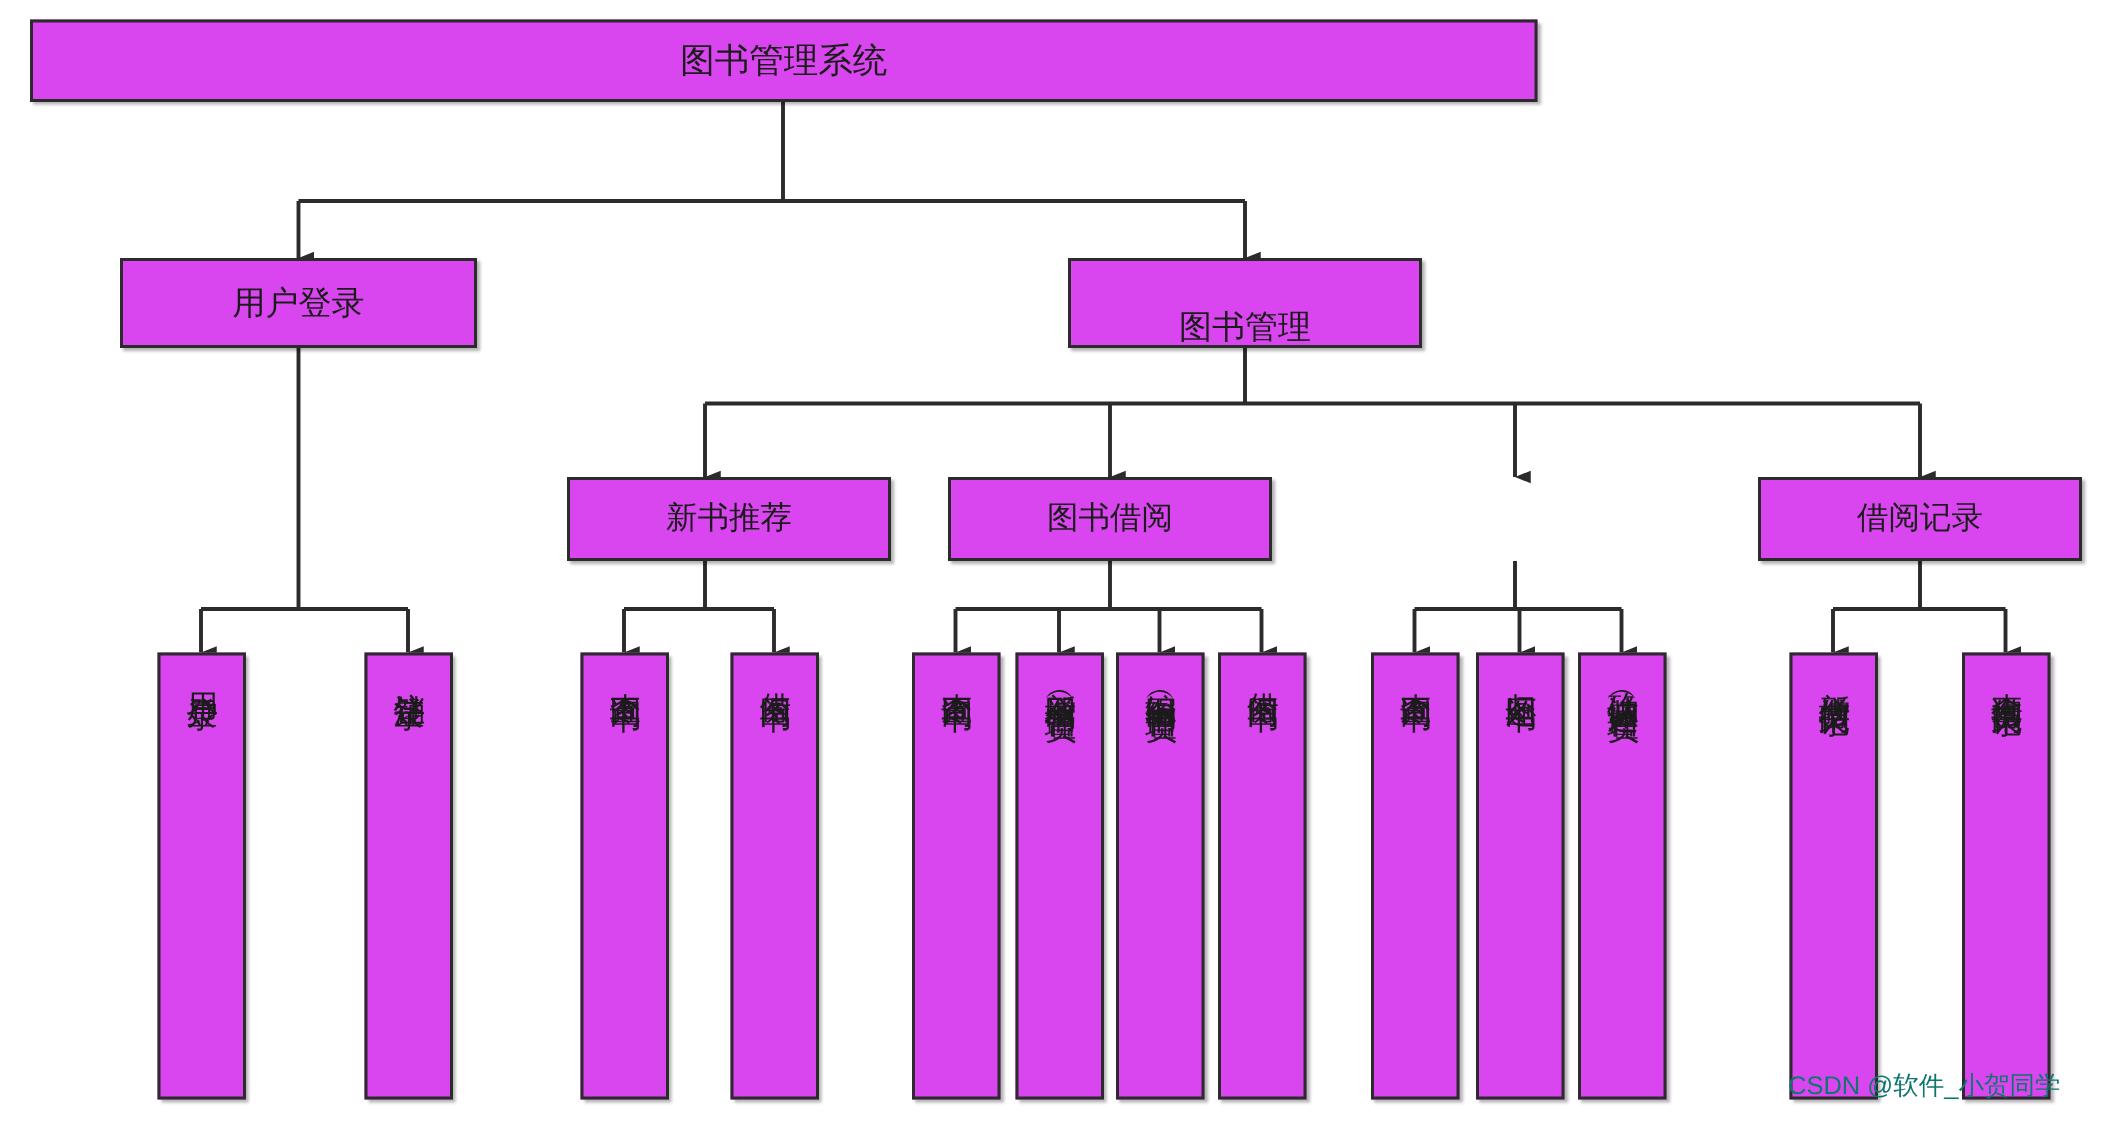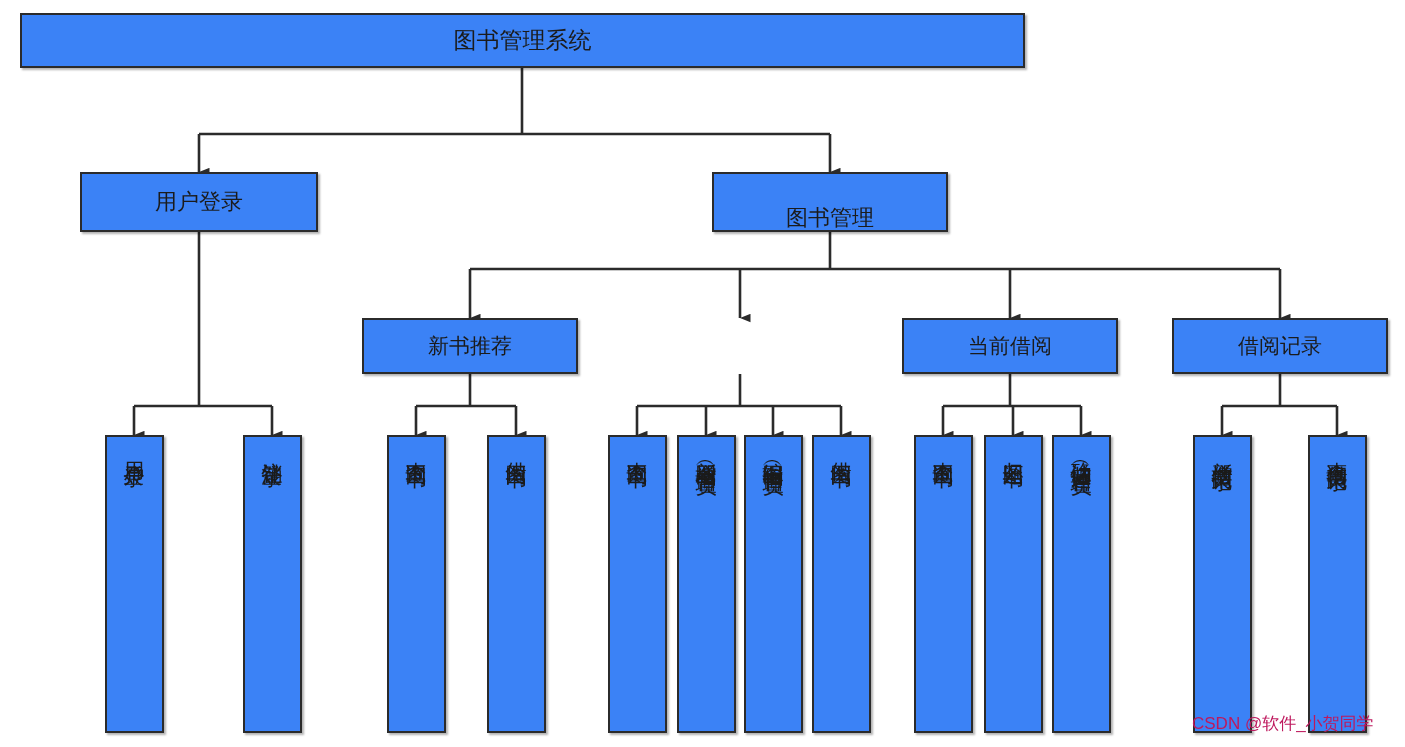--- a/index.html
+++ b/index.html
@@ -21,21 +21,21 @@
     position: absolute;
     left: 0;
     top: 0;
     width: 1405px;
     height: 747px;
     pointer-events: none;
   }
   .node {
     position: absolute;
     box-sizing: border-box;
-    background: #3b82f6;
+    background: #d946ef;
     border: 2px solid #2b2b2b;
     box-shadow: 2px 2px 2px rgba(0,0,0,0.30);
     display: flex;
     align-items: center;
     justify-content: center;
     color: #1b1b1b;
     z-index: 2;
   }
   .node-label {
     display: block;
@@ -62,21 +62,21 @@
     text-orientation: upright;
     font-size: 21px;
     letter-spacing: 2px;
     line-height: 1.0;
   }
   .watermark {
     position: absolute;
     left: 1192px;
     top: 712px;
     font-size: 17px;
-    color: #be185d;
+    color: #0f766e;
     white-space: nowrap;
     z-index: 3;
   }
 </style>
 </head>
 <body>
 
 <div id="diagram-canvas">
 
   <svg id="edge-layer" viewBox="0 0 1405 747" xmlns="http://www.w3.org/2000/svg">
@@ -126,25 +126,25 @@
     <span class="node-label">图书管理系统</span>
   </div>
 
   <div class="node branch" style="left: 80px; top: 172px; width: 238px; height: 60px;">
     <span class="node-label">用户登录</span>
   </div>
   <div class="node branch" style="left: 712px; top: 172px; width: 236px; height: 60px; align-items: flex-end;">
     <span class="node-label">图书管理</span>
   </div>
 
-  <div class="node group" style="left: 362px; top: 318px; width: 216px; height: 56px;">
+  <div class="node group" style="left: 378px; top: 318px; width: 216px; height: 56px;">
     <span class="node-label">新书推荐</span>
   </div>
-  <div class="node group" style="left: 902px; top: 318px; width: 216px; height: 56px;">
-    <span class="node-label">当前借阅</span>
+  <div class="node group" style="left: 632px; top: 318px; width: 216px; height: 56px;">
+    <span class="node-label">图书借阅</span>
   </div>
   <div class="node group" style="left: 1172px; top: 318px; width: 216px; height: 56px; align-items: center;">
     <span class="node-label">借阅记录</span>
   </div>
 
   <div class="node leaf" style="left: 105px; top: 435px; width: 59px; height: 298px;">
     <span class="node-label">用户登录</span>
   </div>
   <div class="node leaf" style="left: 243px; top: 435px; width: 59px; height: 298px;">
     <span class="node-label">注销登录</span>

